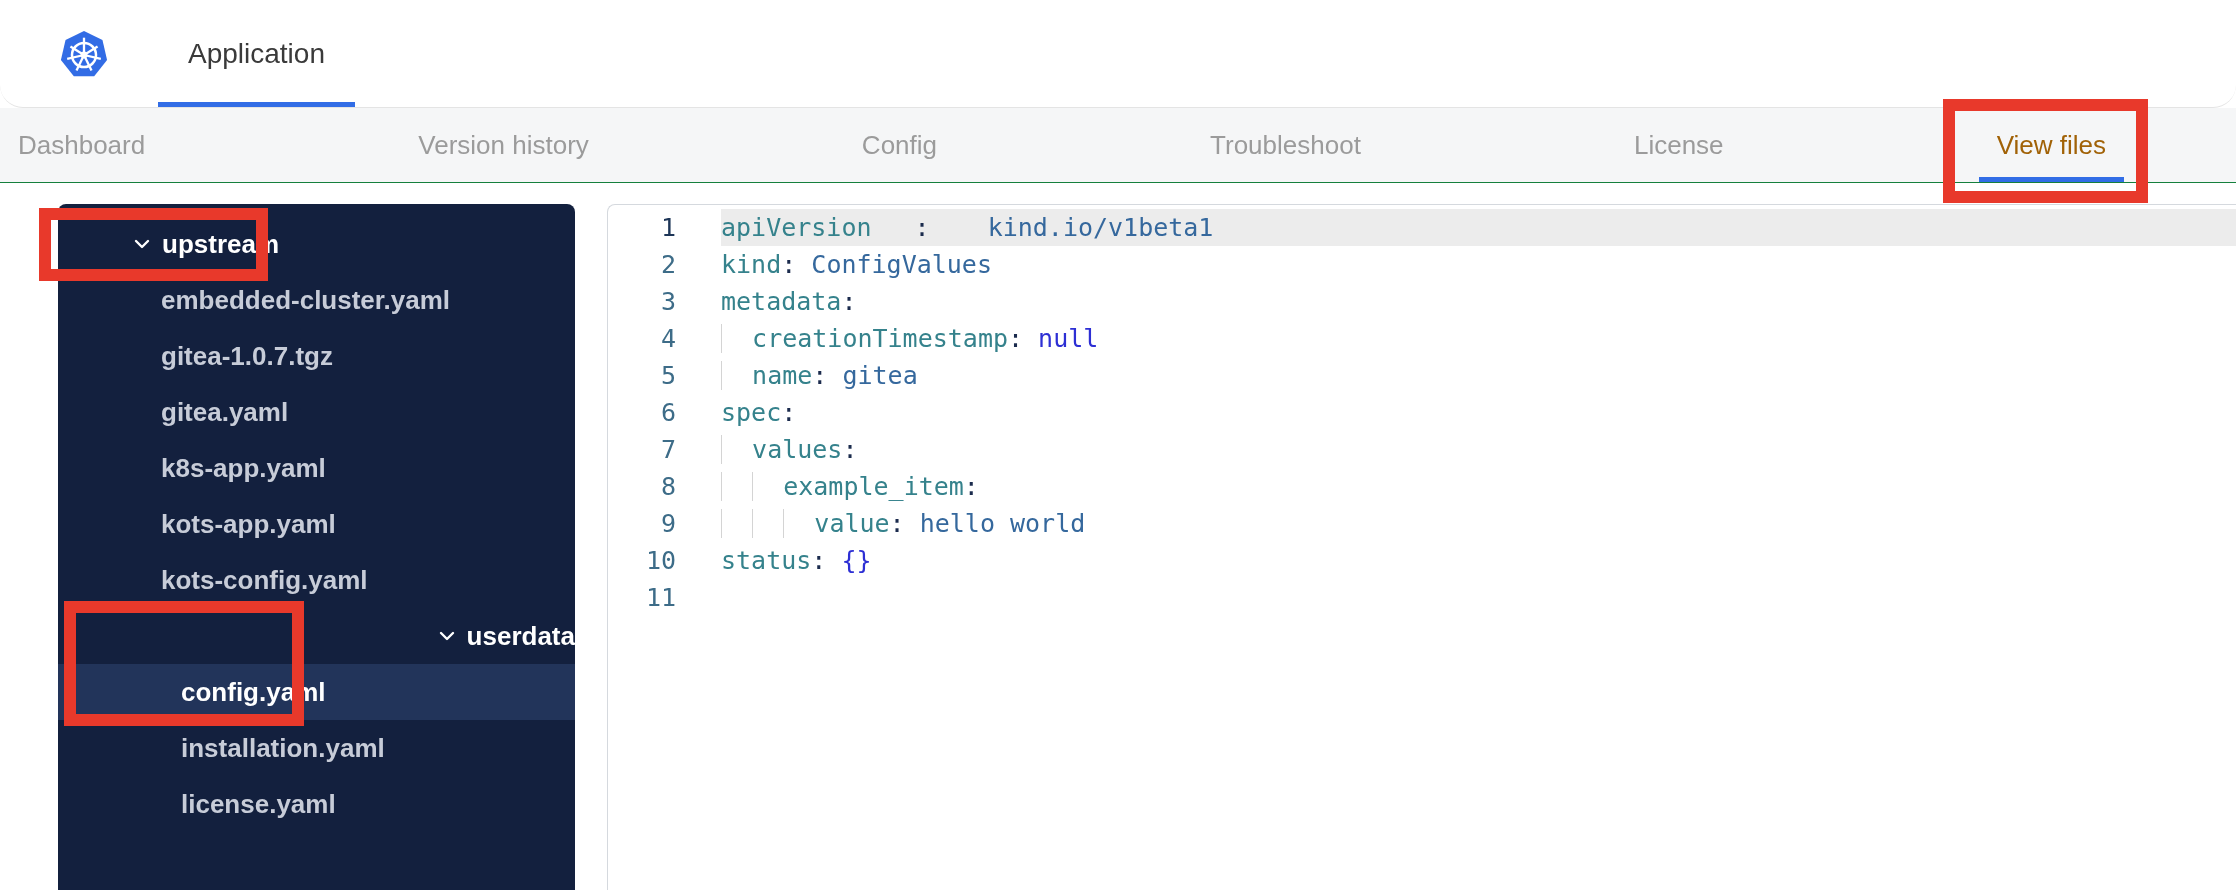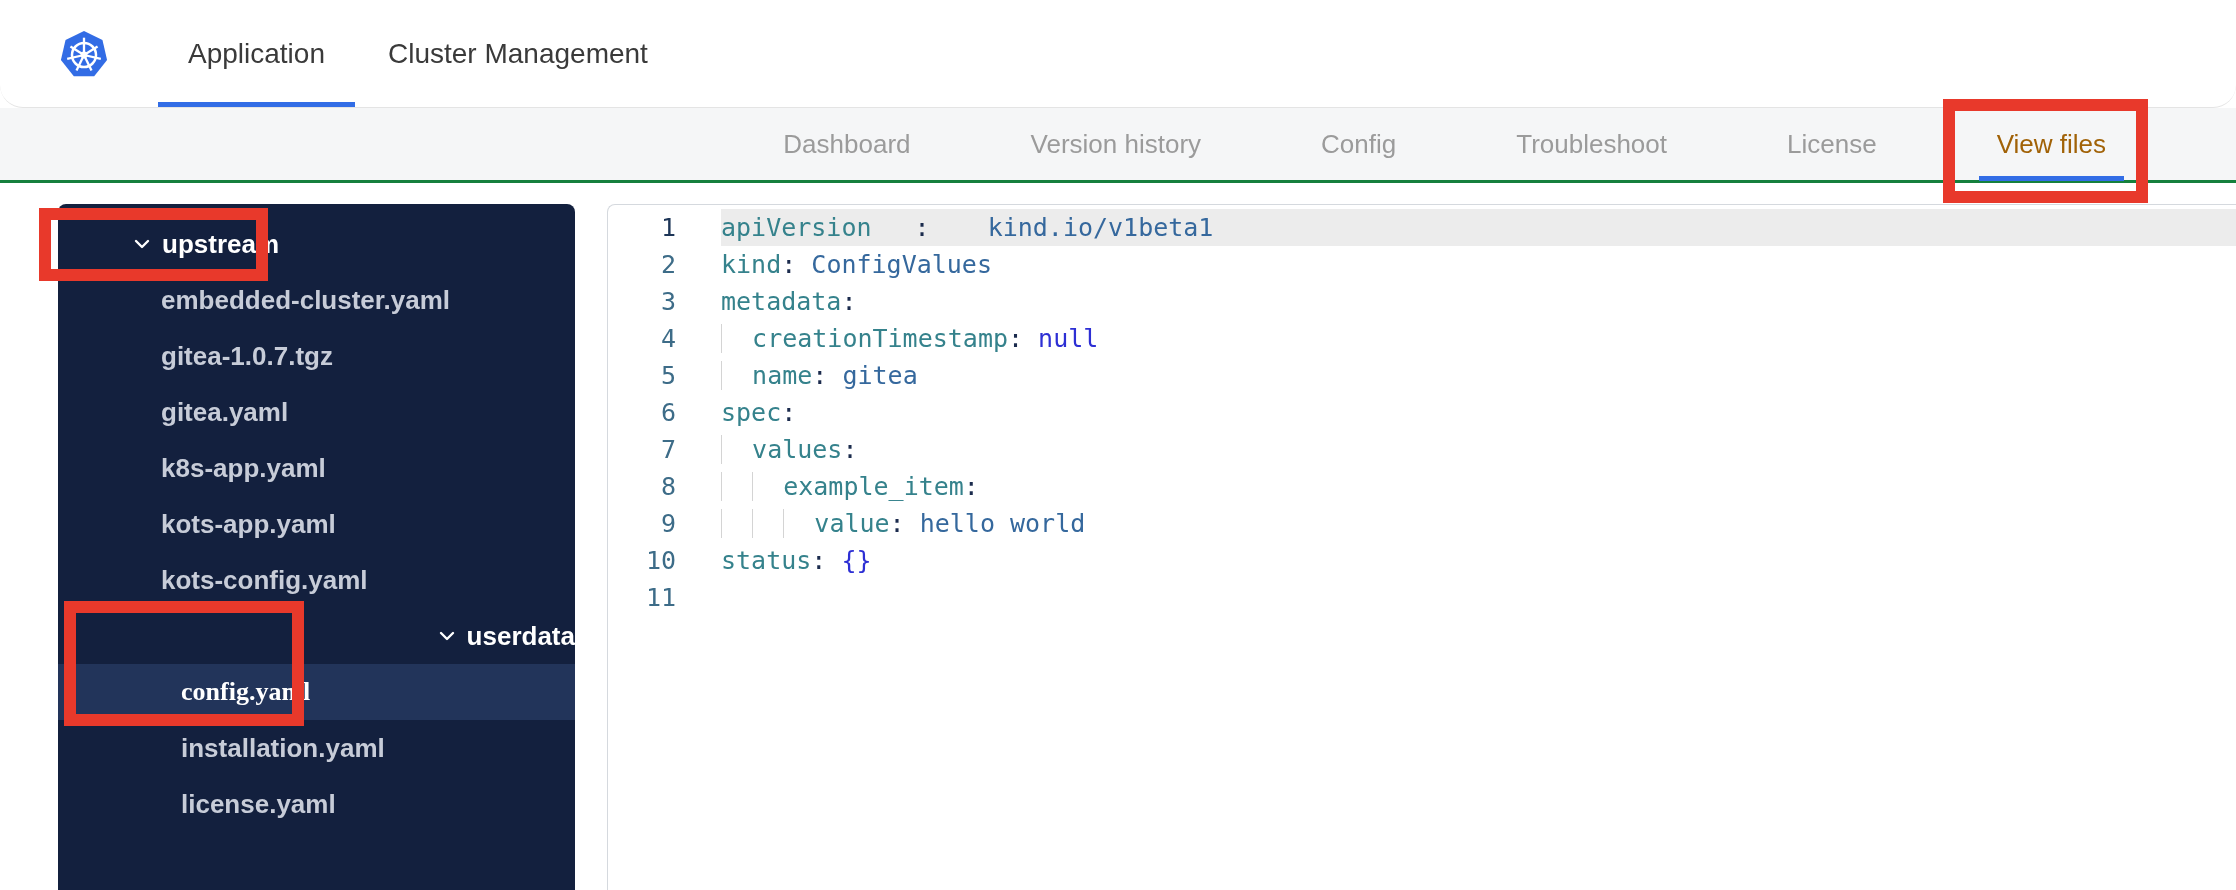--- a/index.html
+++ b/index.html
@@ -24,36 +24,36 @@
     border-bottom:1px solid #e4e4e4;border-radius:23px;}
   .logo{position:absolute;left:60px;top:30px;width:48px;height:50px;}
   .header-tabs{position:absolute;left:158px;top:0;height:108px;display:flex;gap:3px;}
   .htab{height:108px;display:flex;align-items:center;padding:0 30px;font-size:28px;
     color:#3a3a3a;position:relative;cursor:pointer;white-space:nowrap;}
   .htab.active::after{content:"";position:absolute;left:0;right:0;bottom:1px;height:5px;
     background:var(--accent);}
 
   
   .subnav{position:absolute;left:0;top:108px;width:2236px;height:75px;background:#f5f6f7;
-    border-bottom:3px solid #15803d;display:flex;justify-content:flex-end;align-items:center;
+    border-bottom:1px solid #15803d;display:flex;justify-content:space-between;align-items:center;
     padding-right:112px;gap:84px;}
   .stab{font-size:26px;color:#9b9b9b;padding:0 18px;height:75px;display:flex;
     align-items:center;position:relative;cursor:pointer;white-space:nowrap;}
   .stab.active{color:#a16207;}
   .stab.active::after{content:"";position:absolute;left:0;right:0;bottom:1px;height:5px;
     background:var(--accent);}
 
   
   .sidebar{position:absolute;left:58px;top:204px;width:517px;height:864px;
     background:var(--sidebar-bg);border-radius:8px 8px 0 0;padding-top:12px;overflow:hidden;}
   .tree-row{height:56px;display:flex;align-items:center;font-size:26px;cursor:pointer;
     white-space:nowrap;}
   .tree-row.folder{color:#ffffff;font-weight:700;}
   .tree-row.file{color:#c7ccd8;font-weight:700;}
-  .tree-row.selected{background:var(--sidebar-selected);color:#ffffff;font-weight:700;font-family:Liberation Serif, serif;}
+  .tree-row.selected{background:var(--sidebar-selected);color:#ffffff;font-weight:700;}
   .tree-row .chev{width:18px;margin-right:10px;display:flex;align-items:center;}
   .lvl0{padding-left:76px;}
   .lvl0f{padding-left:103px;}
   .lvl1{padding-left:98px;justify-content:flex-end;}
   .lvl1f{padding-left:123px;}
 
   
   .code-panel{position:absolute;left:607px;top:204px;width:1629px;height:686px;background:#fff;
     border:1px solid #d5d9de;border-right:none;border-bottom:none;border-radius:8px 0 0 0;
     padding-top:4px;overflow:hidden;}
@@ -91,21 +91,20 @@
         <line x1="24" y1="26" x2="38.1" y2="17.2"></line>
         <line x1="24" y1="26" x2="41.5" y2="30"></line>
         <line x1="24" y1="26" x2="31.8" y2="42.2"></line>
         <line x1="24" y1="26" x2="16.2" y2="42.2"></line>
         <line x1="24" y1="26" x2="6.5" y2="30"></line>
         <line x1="24" y1="26" x2="9.9" y2="17.2"></line>
       </g>
     </svg>
     <div class="header-tabs">
       <div class="htab active">Application</div>
-      <div class="htab">Cluster Management</div>
     </div>
   </div>
 
   <div class="subnav">
     <div class="stab">Dashboard</div>
     <div class="stab">Version history</div>
     <div class="stab">Config</div>
     <div class="stab">Troubleshoot</div>
     <div class="stab">License</div>
     <div class="stab active">View files</div>

